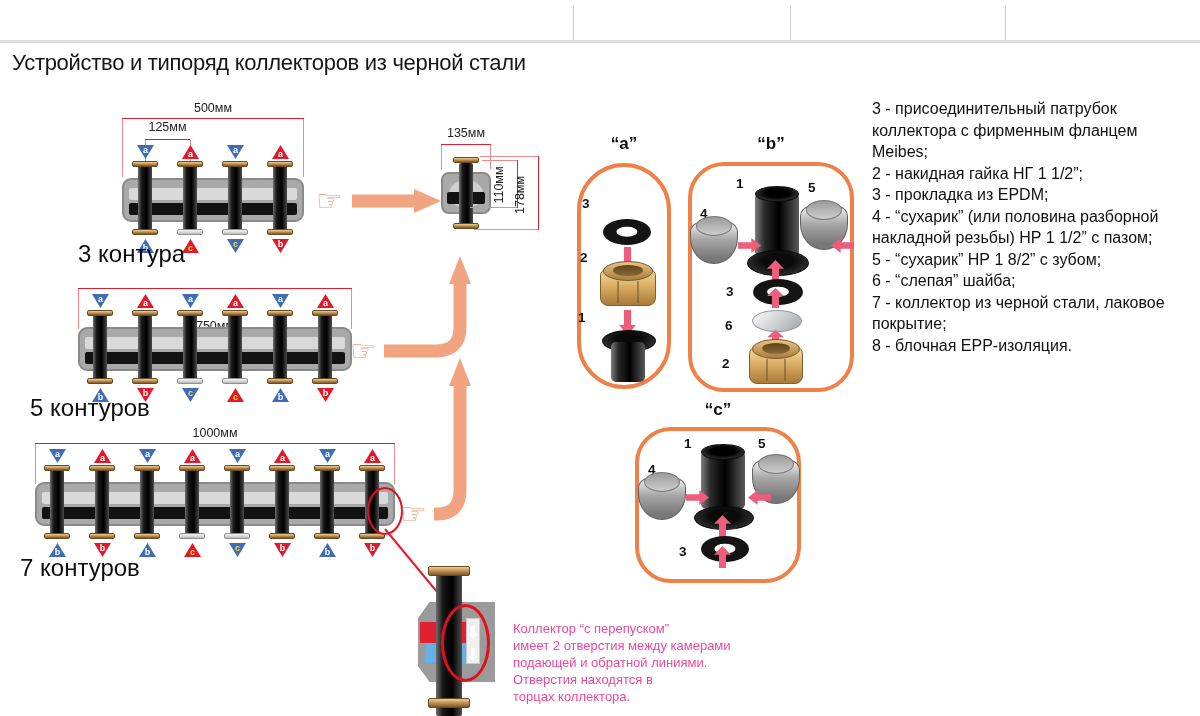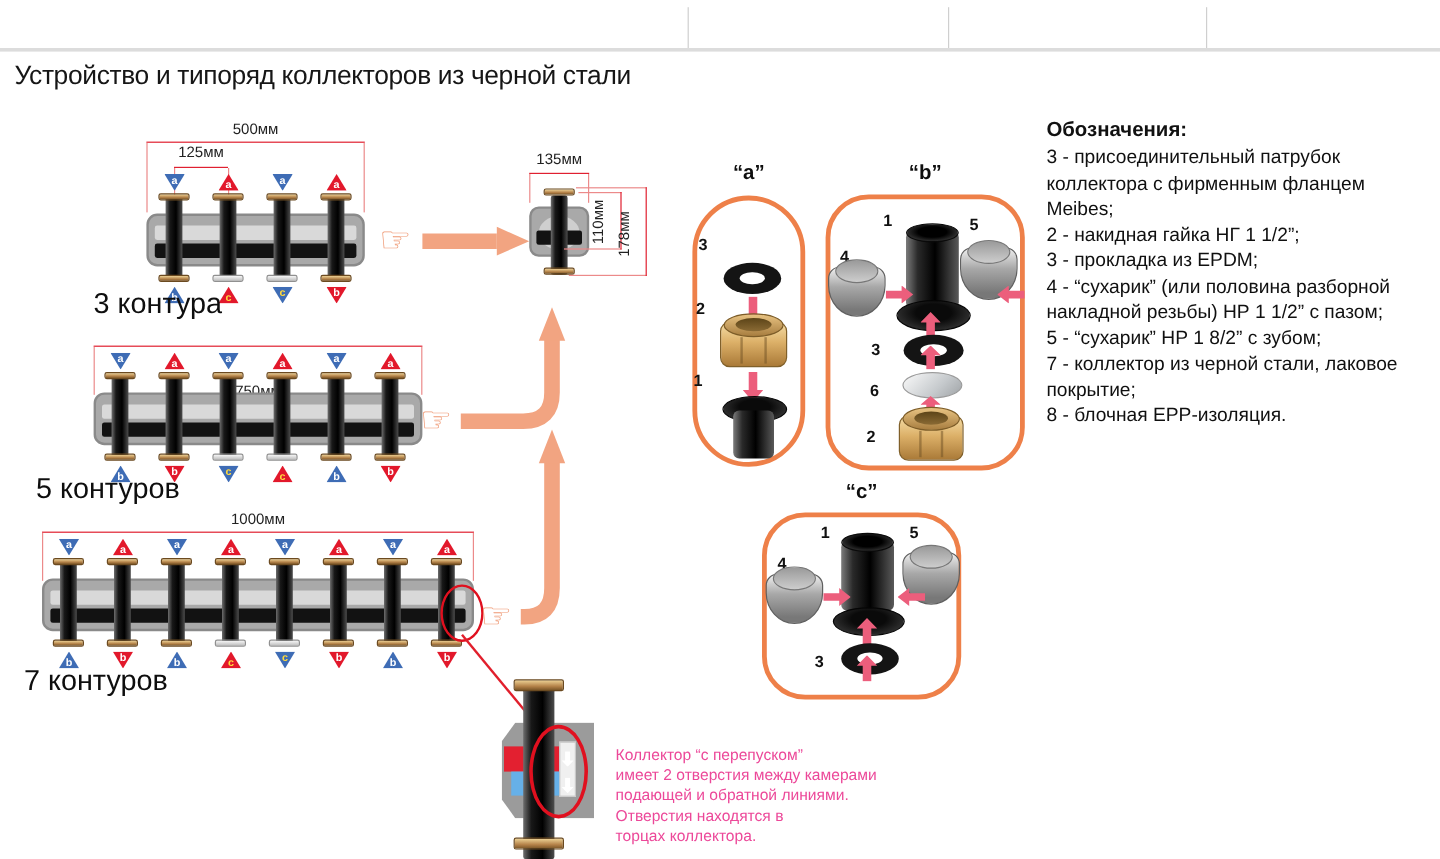--- a/index.html
+++ b/index.html
@@ -458,21 +458,21 @@
   <div class="redcircle" style="left:441px;top:604px;width:43px;height:72px;border-width:3px"></div>
 </div>
 
 <div class="bypass">Коллектор “с перепуском”
 имеет 2 отверстия между камерами
 подающей и обратной линиями.
 Отверстия находятся в
 торцах коллектора.</div>
 
 <div class="legend">
-  <div class="legend-h">Обозначения:</div>
   <div class="legend-item">3 - присоединительный патрубок коллектора с фирменным фланцем Meibes;</div>
   <div class="legend-item">2 - накидная гайка НГ 1 1/2”;</div>
   <div class="legend-item">3 - прокладка из EPDM;</div>
   <div class="legend-item">4 - “сухарик” (или половина разборной накладной резьбы) НР 1 1/2” с пазом;</div>
   <div class="legend-item">5 - “сухарик” НР 1 8/2” с зубом;</div>
+  <div class="legend-item">6 - “слепая” шайба;</div>
   <div class="legend-item">7 - коллектор из черной стали, лаковое покрытие;</div>
   <div class="legend-item">8 -  блочная EPP-изоляция.</div>
 </div>
 
 </body></html>

